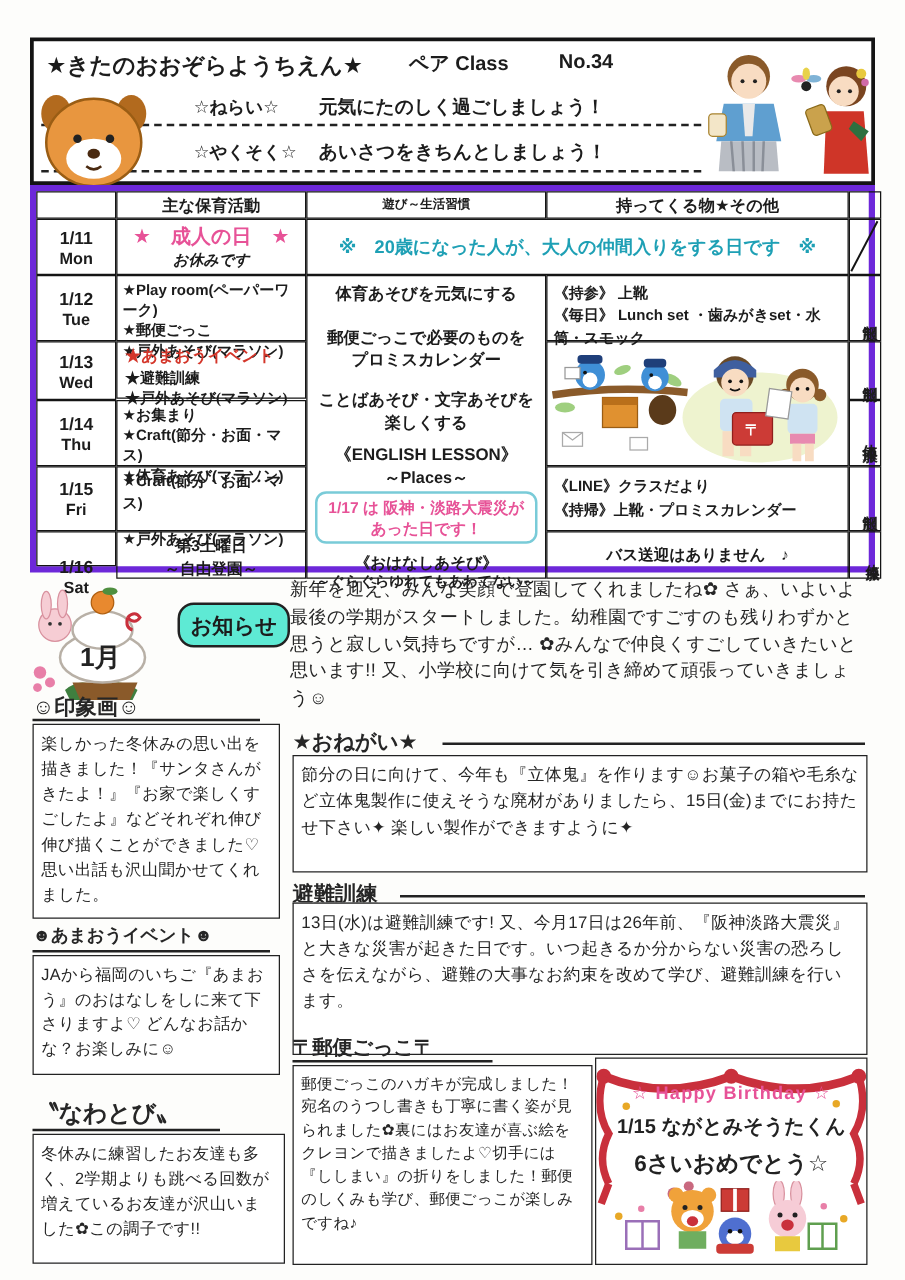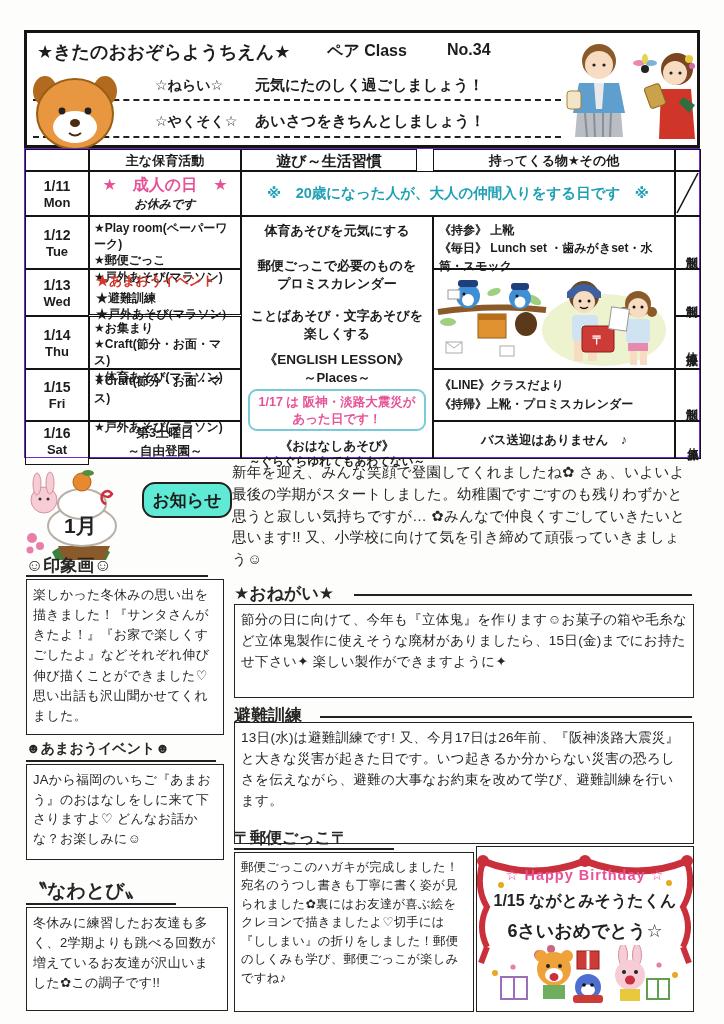--- a/index.html
+++ b/index.html
@@ -71,25 +71,25 @@
     <circle cx="110" cy="38" r="1.6" fill="#222"></circle>
       <circle cx="119" cy="38" r="1.6" fill="#222"></circle>
     <circle cx="128" cy="24" r="4" fill="#e8c93e"></circle>
       <circle cx="131" cy="31" r="3" fill="#d06aa8"></circle>
     <path d="M100 54 L130 54 L134 104 L98 104 Z" fill="#cf3528"></path>
     <path d="M122 62 L134 70 L128 78 L118 68 Z" fill="#2f6f3f"></path>
     <rect x="86" y="50" width="16" height="22" rx="3" fill="#caa24c" stroke="#8a6a1a" transform="rotate(-20 94 61)"></rect>
   </svg>
 </div>
 
-<div class="abs" style="left:24px;top:148px;width:676px;height:310px;border:1px solid #6d28d9;background:#fff;">
+<div class="abs" style="left:24px;top:148px;width:676px;height:310px;border:5px solid #6d28d9;background:#fff;">
 
   <div class="cell" style="left:0;top:0;width:64px;height:22px;"></div>
   <div class="cell bold center" style="left:64px;top:0;width:152px;height:22px;font-size:13px;padding-top:2px;">主な保育活動</div>
-  <div class="cell bold center" style="left:216px;top:0;width:176px;height:22px;font-size:15px;padding-top:2px;">遊び～生活習慣</div>
+  <div class="cell bold center" style="left:216px;top:0;width:192px;height:22px;font-size:10px;padding-top:2px;">遊び～生活習慣</div>
   <div class="cell bold center" style="left:408px;top:0;width:242px;height:22px;font-size:13px;padding-top:2px;">持ってくる物★その他</div>
   <div class="cell" style="left:650px;top:0;width:26px;height:22px;"></div>
 
   <div class="cell bold center" style="left:0;top:22px;width:64px;height:45px;font-size:14px;padding-top:6px;line-height:1.2;">
     <div>1/11</div>
     <div style="font-size:13px;">Mon</div>
   </div>
   <div class="cell bold center" style="left:0;top:67px;width:64px;height:53px;font-size:14px;padding-top:10px;line-height:1.2;">
     <div>1/12</div>
     <div style="font-size:13px;">Tue</div>
@@ -99,21 +99,21 @@
     <div style="font-size:13px;">Wed</div>
   </div>
   <div class="cell bold center" style="left:0;top:167px;width:64px;height:53px;font-size:14px;padding-top:10px;line-height:1.2;">
     <div>1/14</div>
     <div style="font-size:13px;">Thu</div>
   </div>
   <div class="cell bold center" style="left:0;top:220px;width:64px;height:52px;font-size:14px;padding-top:9px;line-height:1.2;">
     <div>1/15</div>
     <div style="font-size:13px;">Fri</div>
   </div>
-  <div class="cell bold center" style="left:0;top:272px;width:64px;height:44px;font-size:14px;padding-top:3px;line-height:1.2;">
+  <div class="cell bold center" style="left:0;top:272px;width:64px;height:28px;font-size:14px;padding-top:19px;line-height:1.2;">
     <div>1/16</div>
     <div style="font-size:13px;">Sat</div>
   </div>
 
   <div class="cell center" style="left:64px;top:22px;width:152px;height:45px;padding-top:3px;">
     <div class="pink bold" style="font-size:16px;">★　成人の日　★</div>
     <div class="bold" style="font-size:12px;font-style:italic;">お休みです</div>
   </div>
   <div class="cell bold" style="left:64px;top:67px;width:152px;height:53px;font-size:12px;padding:3px 4px;line-height:1.35;">
     <div>★Play room(ペーパーワーク)</div>

